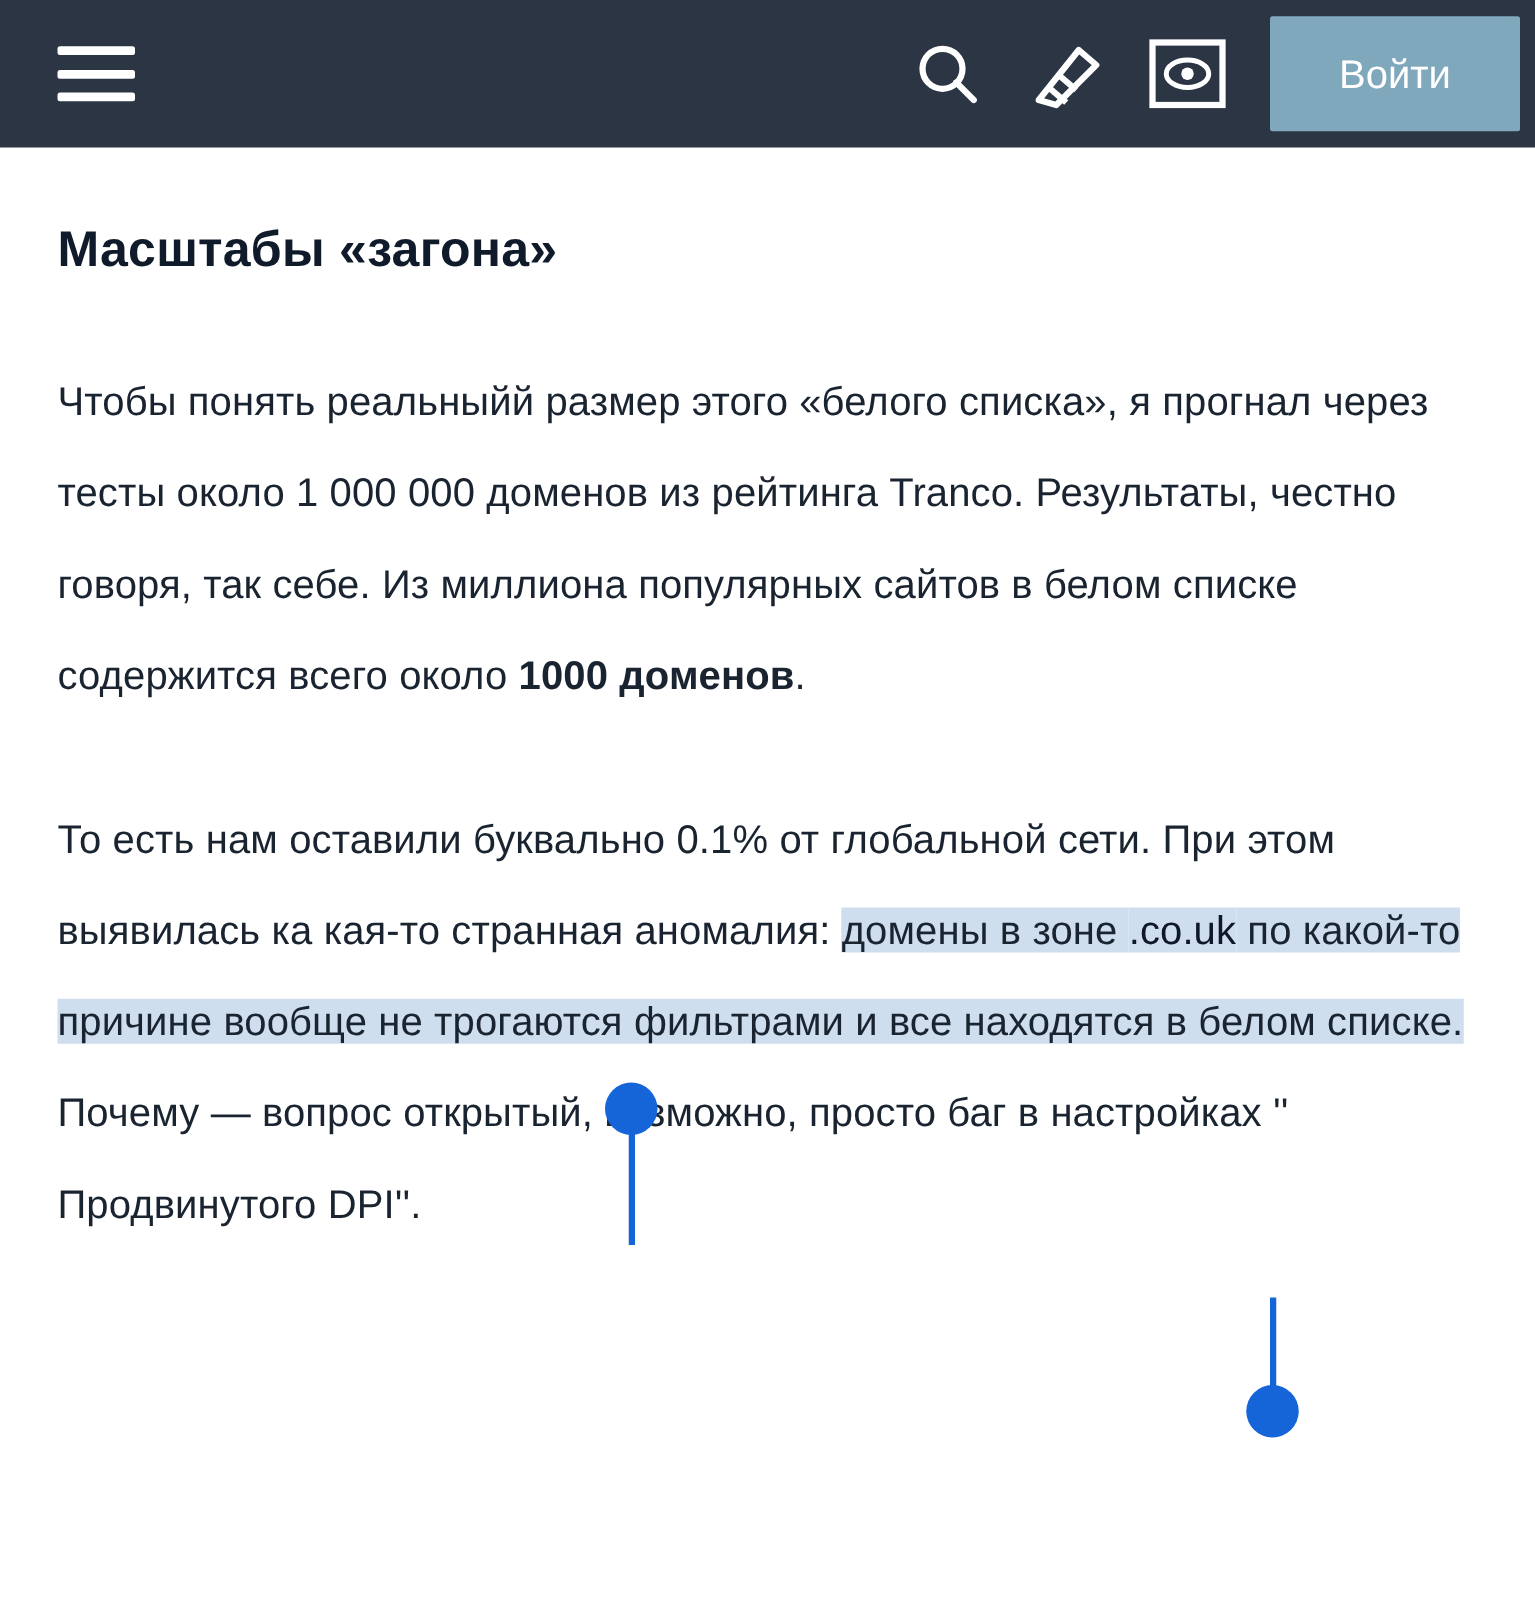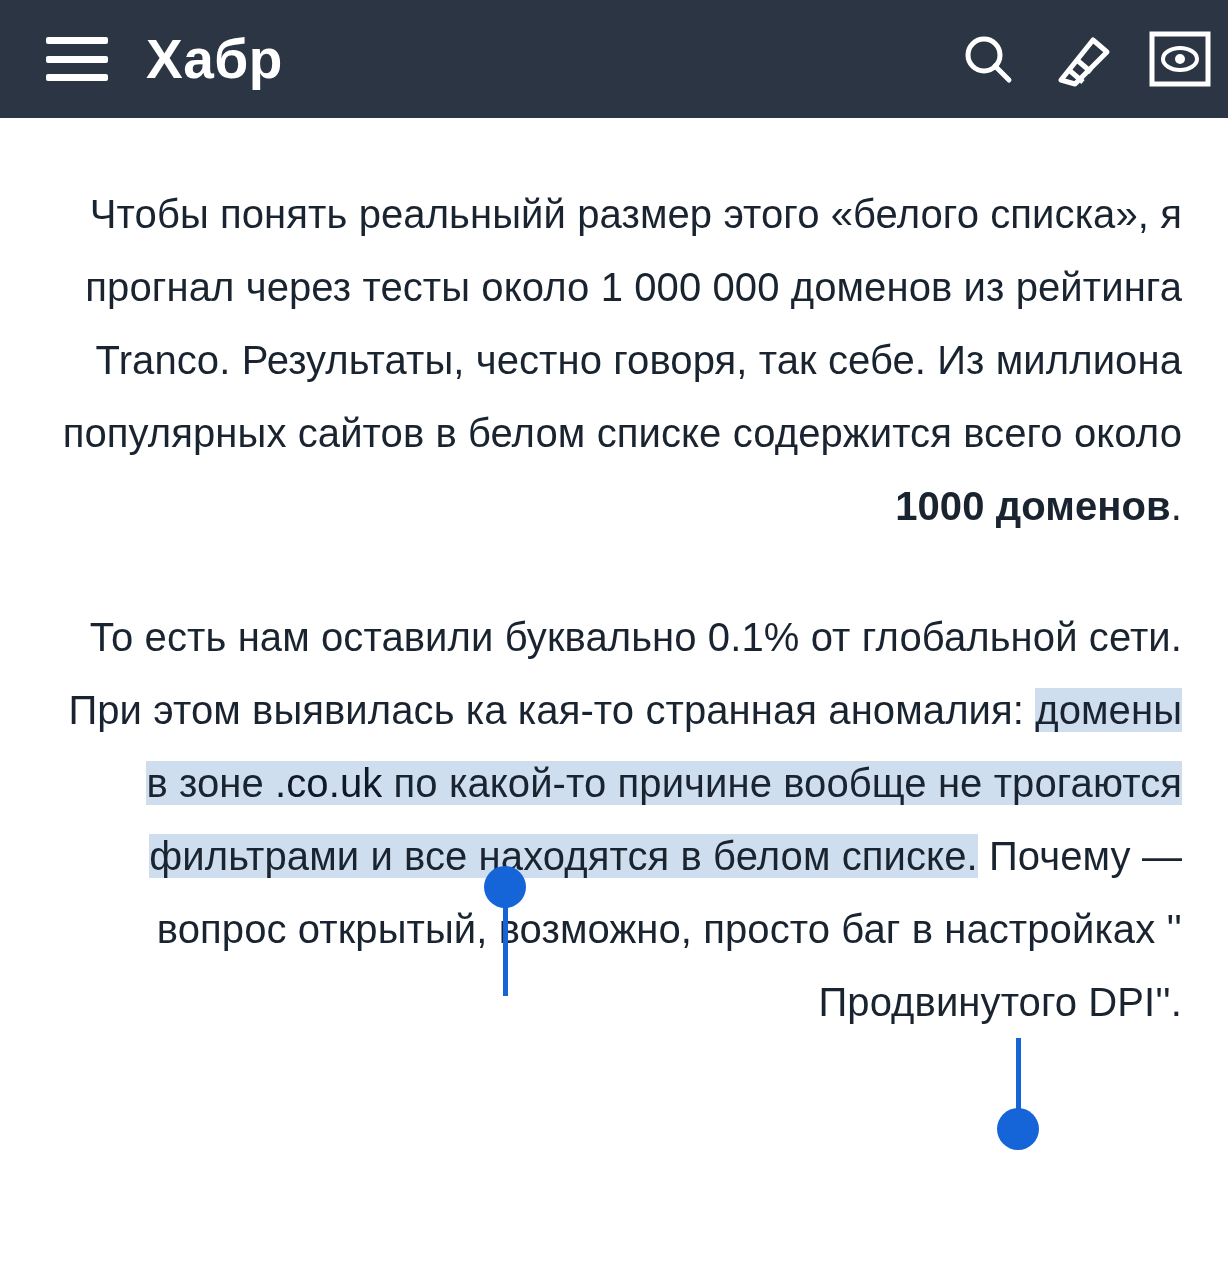--- a/index.html
+++ b/index.html
@@ -87,26 +87,25 @@
     box-sizing: border-box;
   }
   .article h2 {
     font-size: 40px;
     font-weight: bold;
     color: #0f1b2b;
     margin: 0 0 62px 0;
     letter-spacing: 0.2px;
   }
   .para {
-    font-size: 40px;
+    font-size: 32px;
     line-height: 73px;
     color: #1a2430;
     margin: 0 0 58px 0;
     letter-spacing: 0.1px;
-    text-align: right;
   }
   .para b { font-weight: bold; }
   .link {
     color: #0f172a;
     text-decoration: none;
   }
   .sel {
     background: #cfdeee;
   }
 
@@ -141,21 +140,20 @@
 <body>
 
 <div class="header">
 
   <div class="burger">
     <span></span>
     <span></span>
     <span></span>
   </div>
 
-  <div class="brand">Хабр</div>
 
   <div class="header-actions">
 
     <div class="icon-btn">
       <svg width="56" height="56" viewBox="0 0 56 56" aria-hidden="true">
         <circle cx="24" cy="24" r="16" fill="none" stroke="#ffffff" stroke-width="5"></circle>
         <line x1="35" y1="35" x2="49" y2="49" stroke="#ffffff" stroke-width="5" stroke-linecap="round"></line>
       </svg>
     </div>
 
@@ -168,25 +166,27 @@
     </div>
 
     <div class="icon-btn">
       <svg width="62" height="56" viewBox="0 0 62 56" aria-hidden="true">
         <rect x="3" y="3" width="56" height="50" fill="none" stroke="#ffffff" stroke-width="5"></rect>
         <ellipse cx="31" cy="28" rx="17" ry="11" fill="none" stroke="#ffffff" stroke-width="4"></ellipse>
         <circle cx="31" cy="28" r="5" fill="#ffffff"></circle>
       </svg>
     </div>
 
+    <button class="login-btn">Войти</button>
   </div>
 </div>
 
 <div class="article">
 
+  <h2>Масштабы «загона»</h2>
 
   <p class="para">
     <span>Чтобы понять реальныйй размер этого «белого списка», я прогнал через тесты около 1 000 000 доменов из рейтинга Tranco. Результаты, честно говоря, так себе. Из миллиона популярных сайтов в белом списке содержится всего около </span><b>1000 доменов</b><span>.</span>
   </p>
 
   <p class="para">
     <span>То есть нам оставили буквально 0.1% от глобальной сети. При этом выявилась ка кая-то странная аномалия: </span><span class="sel">домены в зоне </span><a class="link sel" href="#">.co.uk</a><span class="sel"> по какой-то причине вообще не трогаются фильтрами и все находятся в белом списке.</span><span> Почему — вопрос открытый, возможно, просто баг в настройках '' Продвинутого DPI''.</span>
   </p>
 </div>
 

